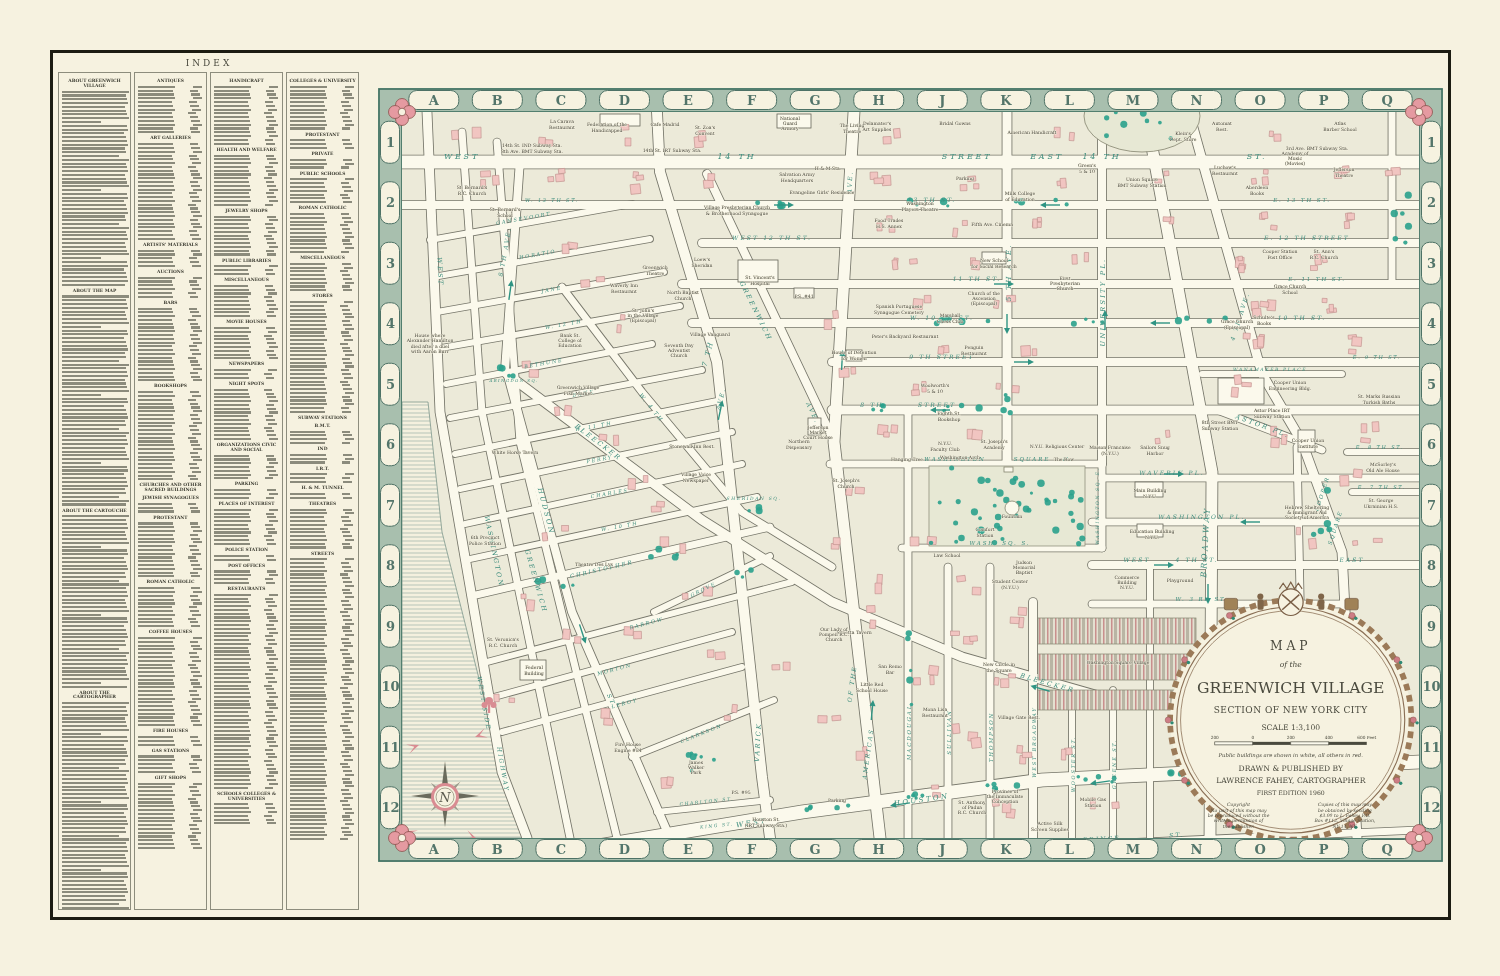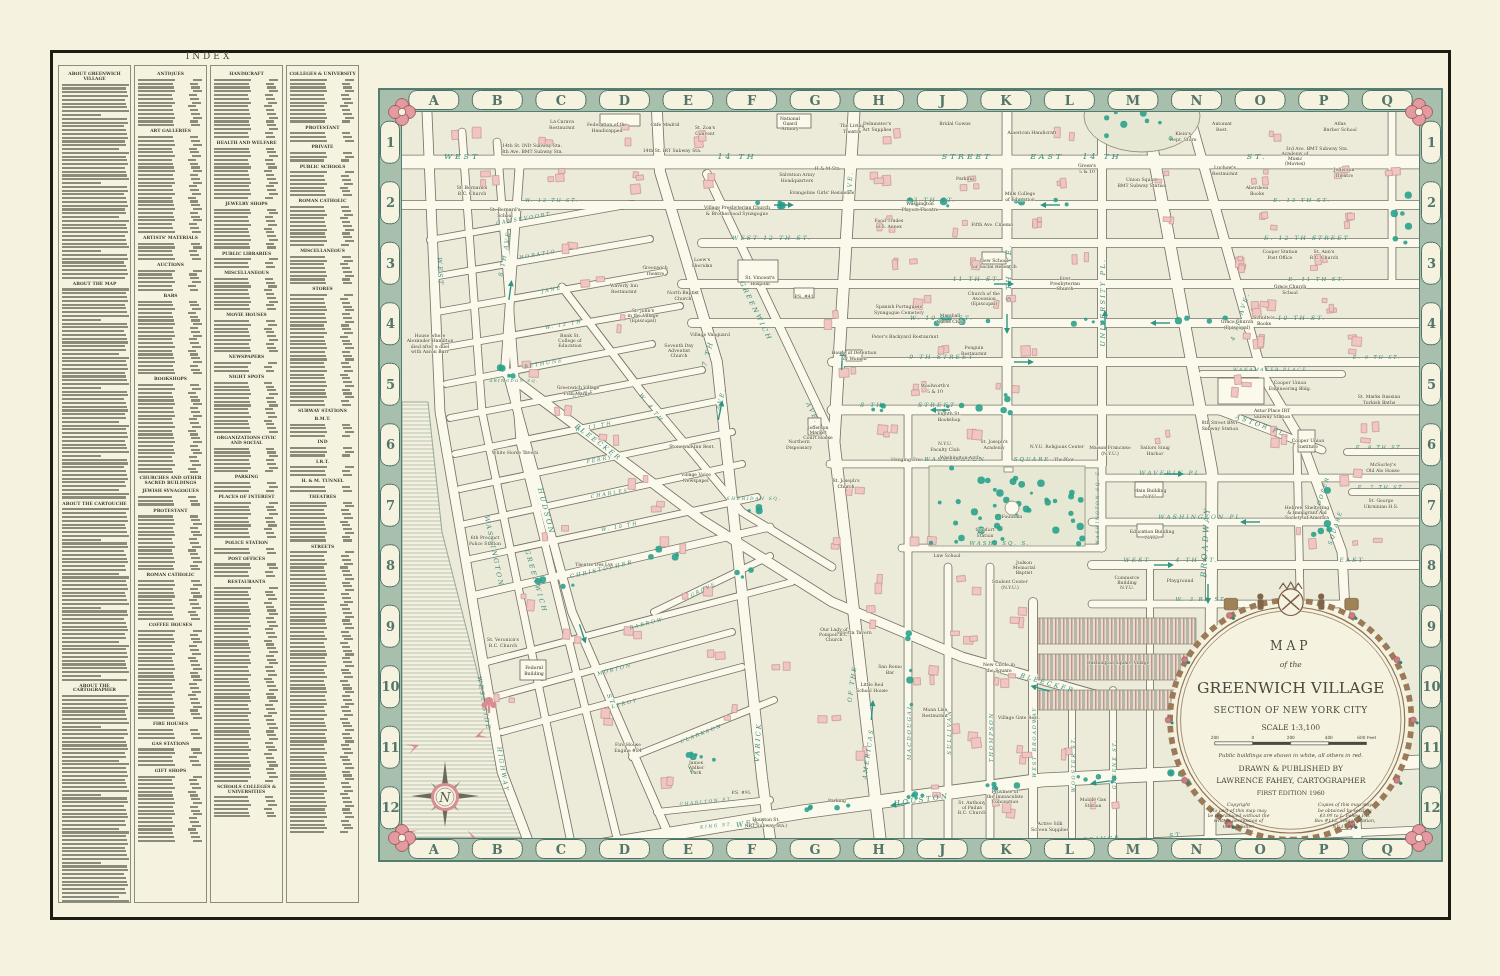--- a/index.html
+++ b/index.html
@@ -5,21 +5,21 @@
   html,body{margin:0;padding:0;}
   body{
     width:1500px;height:976px;position:relative;overflow:hidden;
     background:#f6f2e0;font-family:"DejaVu Serif","Liberation Serif",serif;
   }
   .sheet-frame{
     position:absolute;left:50px;top:50px;width:1401px;height:870px;
     border:3px solid #1c1c12;box-sizing:border-box;background:#f6f2e0;
   }
   
-  .index-panel{position:absolute;left:58px;top:49px;width:302px;height:860px;}
+  .index-panel{position:absolute;left:58px;top:56px;width:302px;height:860px;}
   .index-title{
     text-align:center;font-size:9px;letter-spacing:3px;color:#4a4a3e;
     font-family:"DejaVu Serif",serif;margin:2px 0 4px 0;
   }
   .idx-cols{display:flex;gap:3px;height:838px;overflow:hidden;}
   .idx-col{
     width:73px;border:1px solid #8d8d7d;background:#f6f2e0;
     padding:3px 2px;box-sizing:border-box;overflow:hidden;
   }
   .idx-h{

